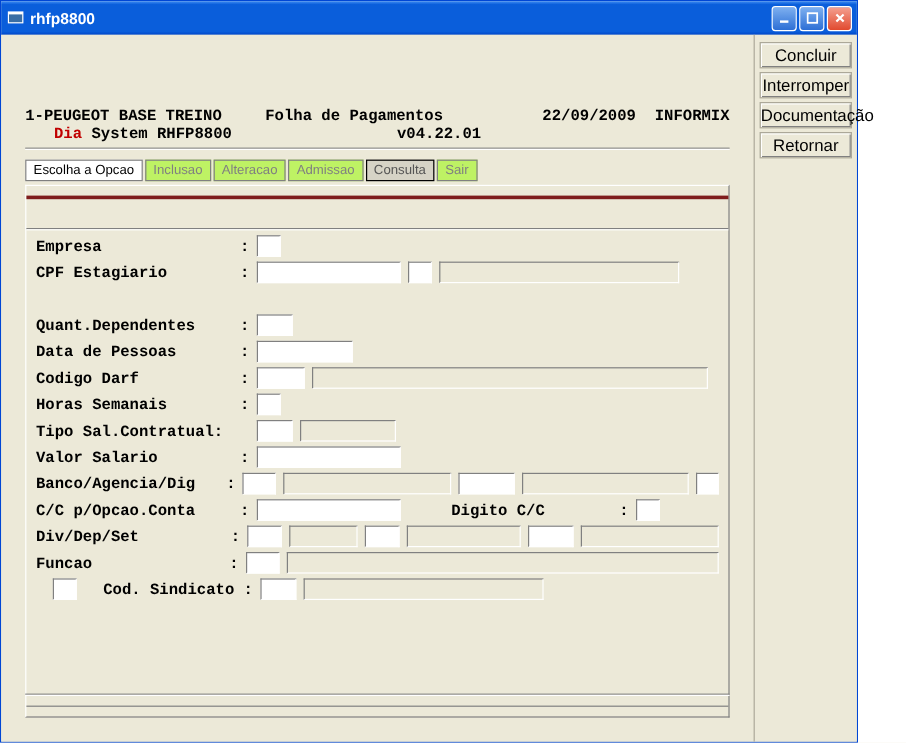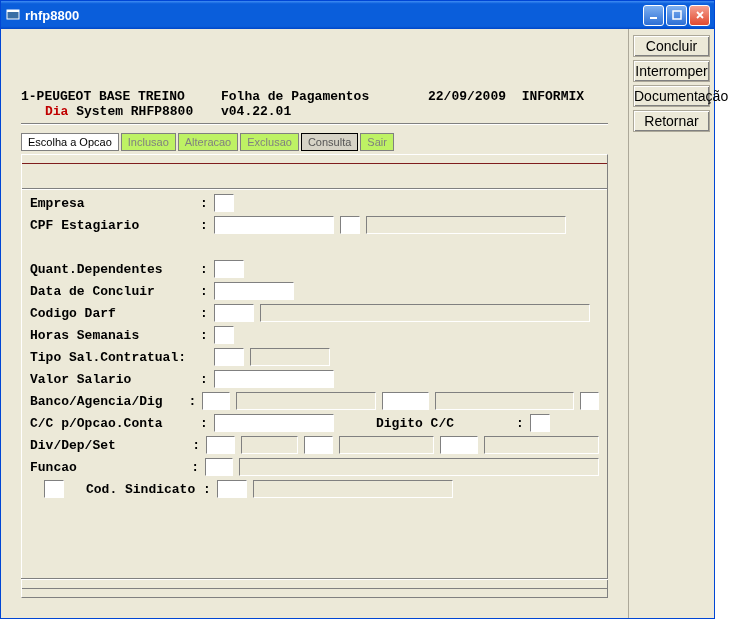--- a/index.html
+++ b/index.html
@@ -86,21 +86,21 @@
     left: 20px; right: 20px; top: 28px;
     font-family: "Courier New", monospace;
     font-size: 13px;
     font-weight: bold;
     color: #000;
     margin-top: 32px;
   }
   .header-line { display: flex; }
   .hl-left { width: 200px; }
   .hl-mid { flex: 1; }
-  .hl-right { text-align: left; width: 180px; }
+  .hl-right { text-align: right; width: 180px; }
   .dia { color: #c00000; padding-left: 24px; }
   .header-sep {
     margin-top: 4px;
     border-top: 1px solid #808080;
     border-bottom: 1px solid #fff;
     height: 0;
   }
 
   .tab-row {
     position: absolute;
@@ -130,21 +130,21 @@
     position: absolute;
     left: 20px; right: 20px; top: 125px; bottom: 20px;
     border-top: 1px solid #fff;
     border-left: 1px solid #fff;
     border-right: 1px solid #808080;
     border-bottom: 1px solid #808080;
   }
   .form-inner {
     position: absolute;
     left: 0; right: 0; top: 8px; bottom: 8px;
-    border-top: 1px solid #7f1d1d;
+    border-top: 3px solid #7f1d1d;
     border-bottom: 1px solid #808080;
   }
   .fields {
     position: absolute;
     left: 8px; right: 8px; top: 28px;
     font-family: "Courier New", monospace;
     font-size: 13px;
     font-weight: bold;
   }
   .row {
@@ -239,21 +239,21 @@
           <span class="hl-left"><span class="dia">Dia</span><span> System  RHFP8800</span></span>
           <span class="hl-right">v04.22.01</span>
         </div>
         <div class="header-sep"></div>
       </div>
 
       <div class="tab-row">
         <div class="tab sel">Escolha a Opcao</div>
         <div class="tab">Inclusao</div>
         <div class="tab">Alteracao</div>
-        <div class="tab">Exclusao</div>
+        <div class="tab">Admissao</div>
         <div class="tab active">Consulta</div>
         <div class="tab">Sair</div>
       </div>
 
       <div class="form-panel">
         <div class="form-inner">
           <div class="top-sep-inner"></div>
 
           <div class="fields">
 
@@ -273,21 +273,21 @@
 
             <div class="spacer"></div>
 
             <div class="row">
               <span class="lbl">Quant.Dependentes</span>
               <span class="colon">:</span>
               <div class="fld white w30"></div>
             </div>
 
             <div class="row">
-              <span class="lbl">Data de Concluir</span>
+              <span class="lbl">Data de Pessoas</span>
               <span class="colon">:</span>
               <div class="fld white w80"></div>
             </div>
 
             <div class="row">
               <span class="lbl">Codigo Darf</span>
               <span class="colon">:</span>
               <div class="fld white w40"></div>
               <div class="fld w330"></div>
             </div>

